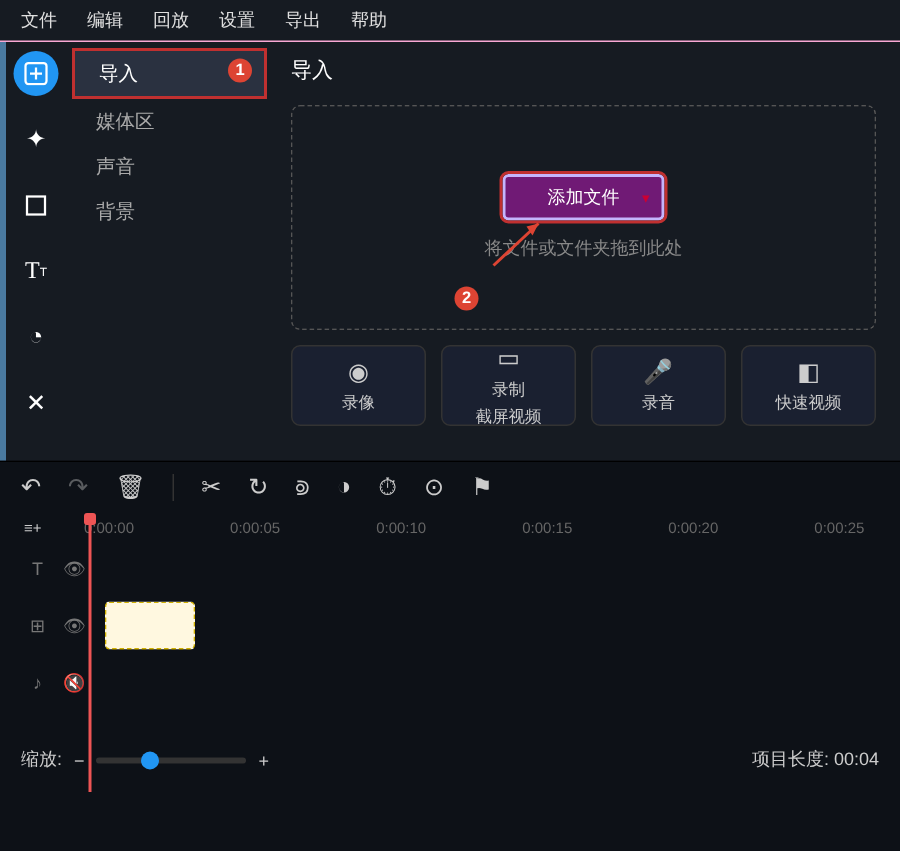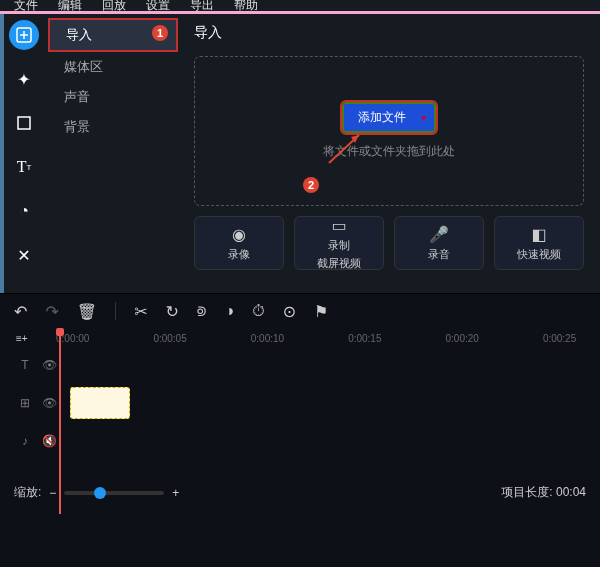--- a/index.html
+++ b/index.html
@@ -1,35 +1,35 @@
 <!DOCTYPE html>
 <html><head>
 <meta charset="utf-8">
 <style>
 * { margin: 0; padding: 0; box-sizing: border-box; font-family: "Microsoft YaHei", Arial, sans-serif; }
 body { background: #0d1117; width: 600px; height: 567px; overflow: hidden; color: #c0c4cc; font-size: 12px; }
 
-.menubar { display: flex; background: #161b22; height: 14px; align-items: center; padding: 0 4px; border-bottom: 3px solid #f9a8d4; }
+.menubar { display: flex; background: #161b22; height: 28px; align-items: center; padding: 0 4px; border-bottom: 1px solid #f9a8d4; }
 .menubar span { padding: 0 10px; color: #e0e0e0; cursor: pointer; font-size: 12px; }
 
 .main { display: flex; height: calc(100% - 24px - 264px); }
 .toolbar { width: 48px; background: #161b22; display: flex; flex-direction: column; align-items: center; padding-top: 6px; gap: 14px; position: relative; }
 .toolbar-left-stripe { position: absolute; left: 0; top: 0; bottom: 0; width: 4px; background: #4a7aa0; }
 .tool-icon { width: 30px; height: 30px; display: flex; align-items: center; justify-content: center; color: #fff; font-size: 16px; }
 .tool-icon.active { background: #2196f3; border-radius: 50%; }
 
 .side-panel { width: 130px; background: #161b22; padding-top: 4px; }
 .side-item { padding: 6px 16px; color: #aaa; cursor: pointer; font-size: 13px; }
 .side-item.sel { background: #2a3140; color: #fff; border: 2px solid #c03030; position: relative; }
 .badge { position: absolute; right: 8px; top: 5px; width: 16px; height: 16px; background: #d43; border-radius: 50%; color: #fff; font-size: 11px; display: flex; align-items: center; justify-content: center; font-weight: bold; }
 
 .content { flex: 1; background: #161b22; padding: 10px 16px; position: relative; }
 .content-title { color: #fff; font-size: 14px; margin-bottom: 14px; }
 .dropzone { border: 1px dashed #555; border-radius: 6px; height: 150px; display: flex; flex-direction: column; align-items: center; justify-content: center; gap: 10px; position: relative; }
-.addbtn { border: 2px solid #4d7c0f; background: #1d4ed8; border-radius: 4px; padding: 5px 28px 5px 14px; color: #fff; display: flex; align-items: center; gap: 6px; position: relative; outline: 2px solid #c03030; }
+.addbtn { border: 2px solid #c4b5fd; background: #701a75; border-radius: 4px; padding: 5px 28px 5px 28px; color: #fff; display: flex; align-items: center; gap: 6px; position: relative; outline: 2px solid #c03030; }
 .addbtn::after { content: "▾"; position: absolute; right: 8px; color: #c03; font-size: 10px; }
 .drop-hint { color: #888; font-size: 12px; }
 .annot { position: absolute; color: #d43; font-weight: bold; font-size: 14px; display: flex; align-items: center; gap: 4px; }
 .annot .b2 { width: 16px; height: 16px; background: #d43; border-radius: 50%; color: #fff; font-size: 11px; display: flex; align-items: center; justify-content: center; }
 .arrow { position: absolute; width: 40px; height: 40px; }
 .actions { display: flex; gap: 10px; margin-top: 10px; }
 .action { flex: 1; border: 1px solid #333; border-radius: 6px; background: #1a2030; height: 54px; display: flex; flex-direction: column; align-items: center; justify-content: center; color: #ccc; gap: 3px; font-size: 11px; }
 .action .ic { font-size: 16px; }
 
 .timeline-area { height: 264px; background: #0d1117; border-top: 1px solid #000; }

